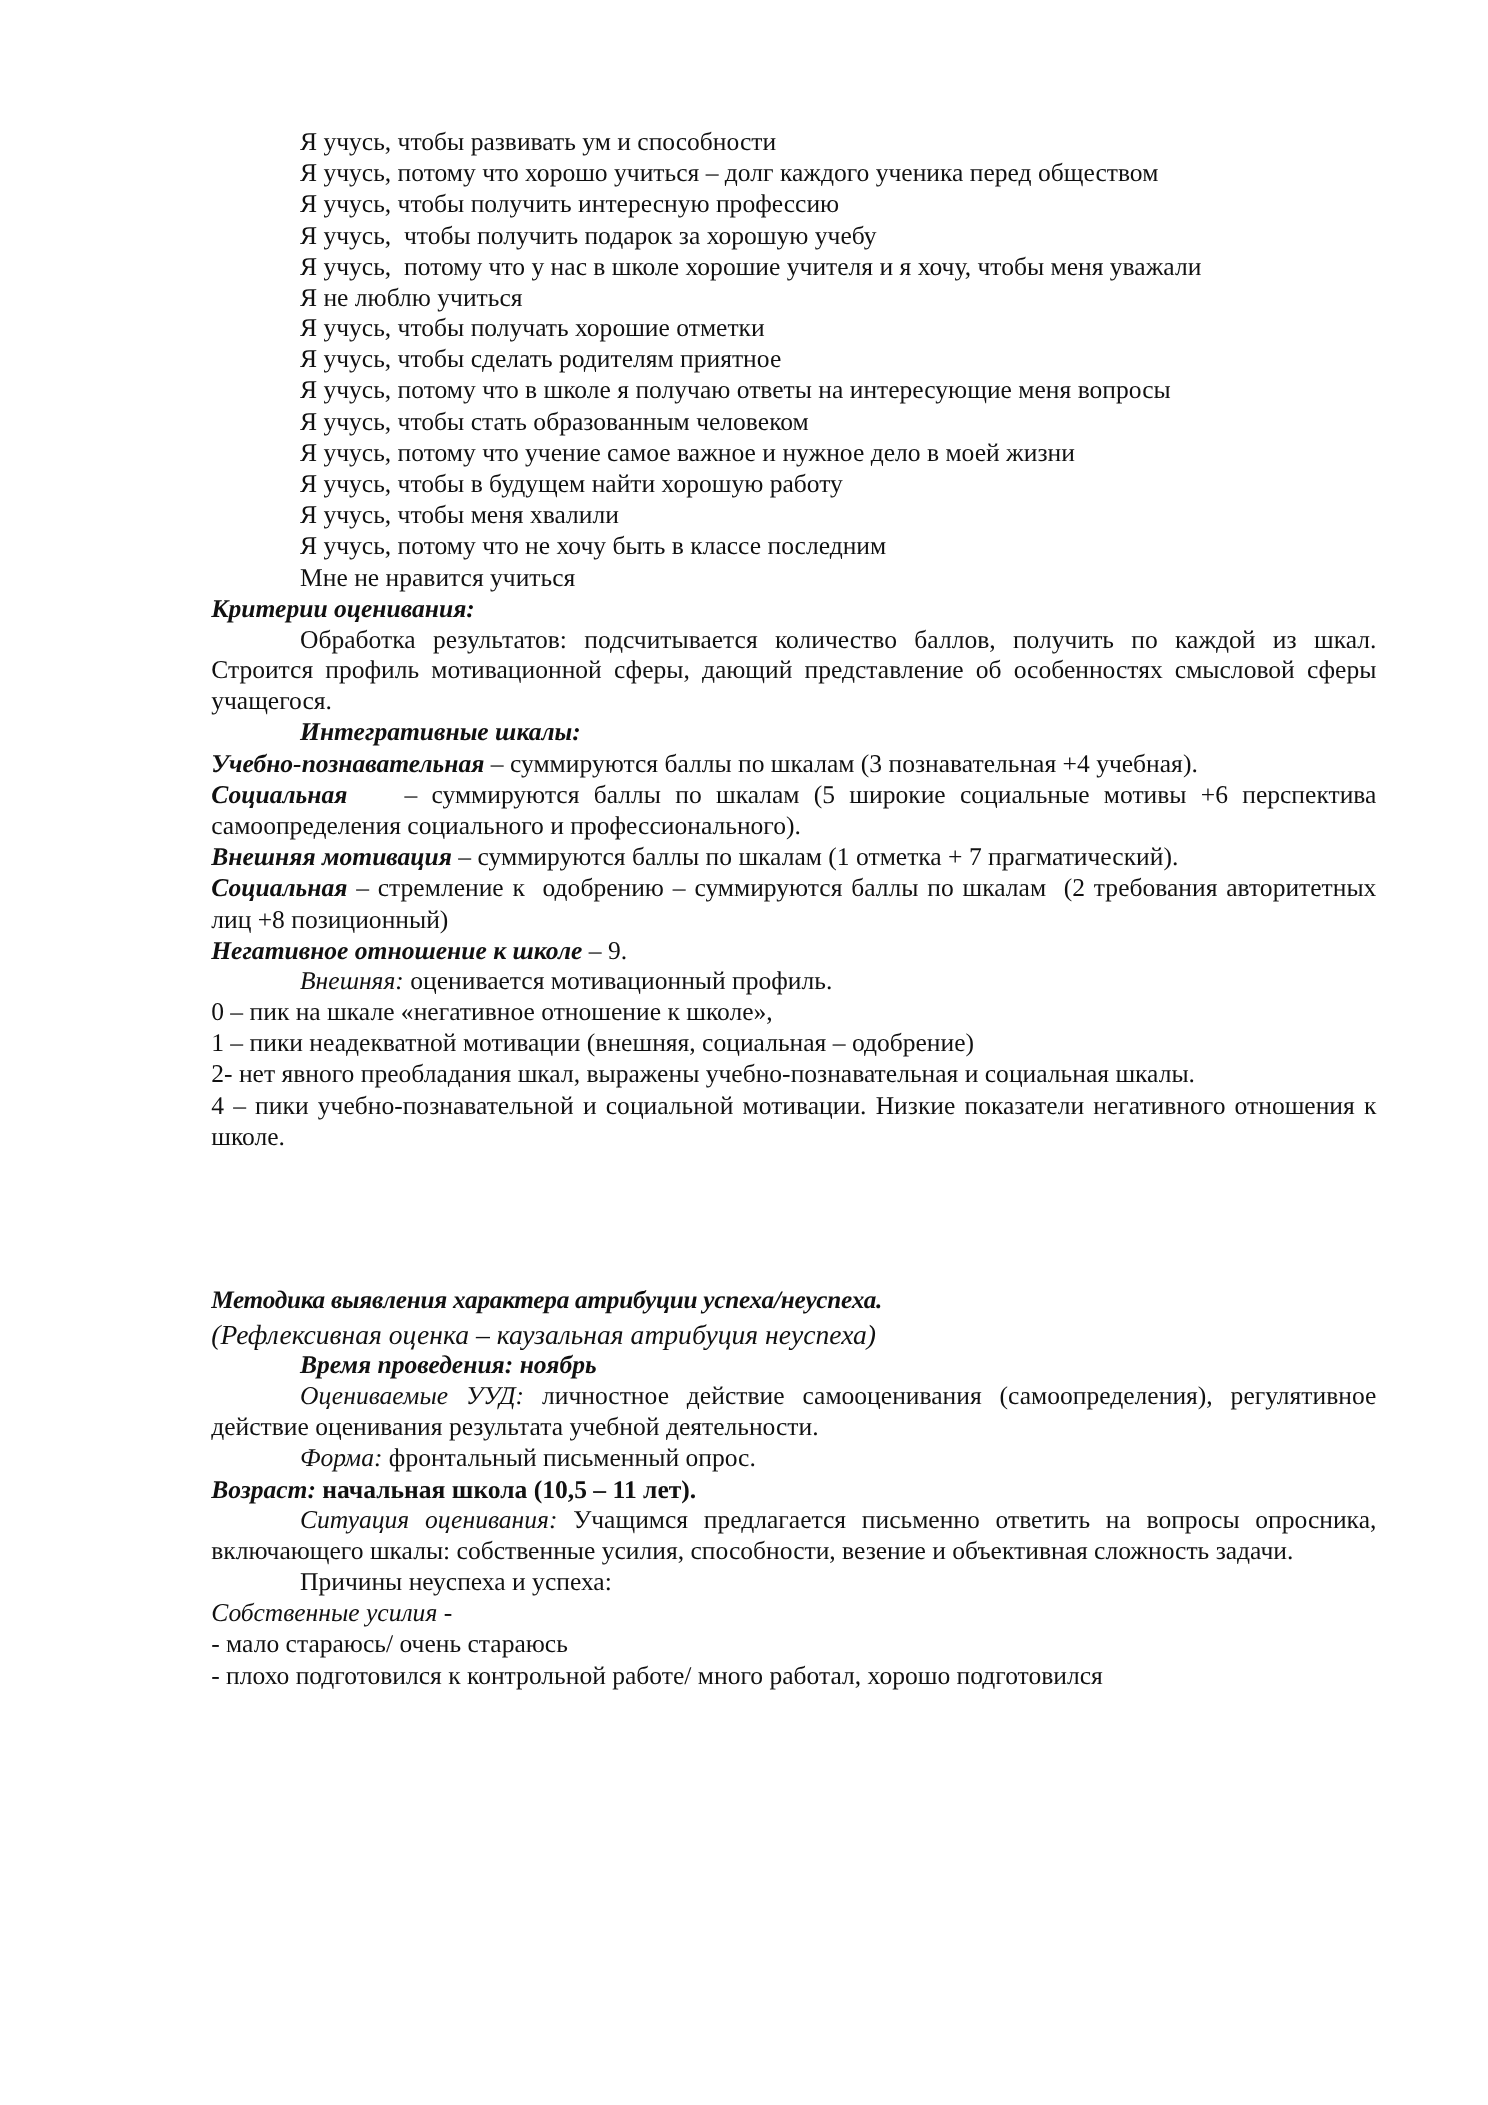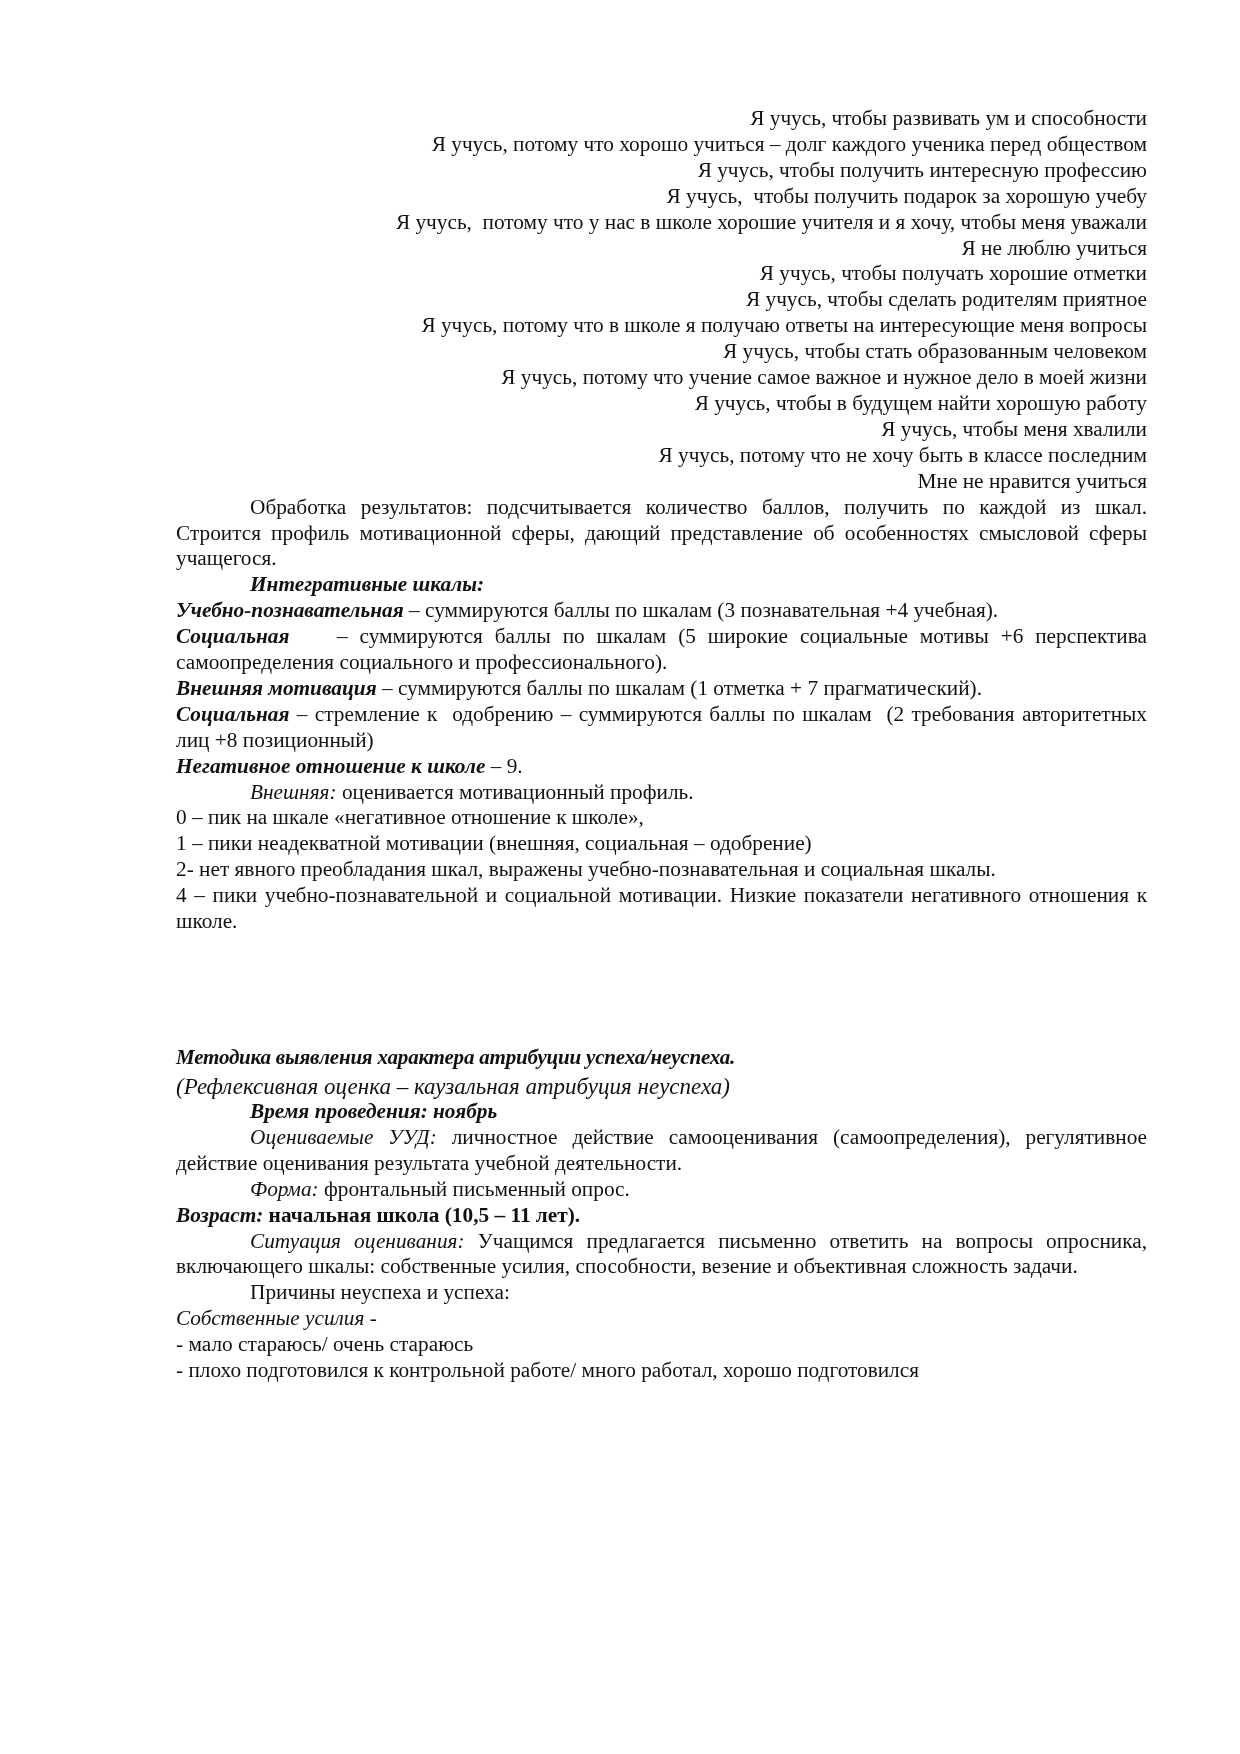--- a/index.html
+++ b/index.html
@@ -20,21 +20,20 @@
       left: 176px;
       top: 106px;
       width: 971px;
       font-size: 21.3px;
       line-height: 25.9px;
     }
     .list-item {
       margin: 0;
       padding-left: 74px;
       white-space: pre;
-      text-align: right;
     }
     .p {
       margin: 0;
       text-align: justify;
     }
     .indent { text-indent: 74px; }
     .bi { font-weight: bold; font-style: italic; }
     .it { font-style: italic; }
     .b { font-weight: bold; }
     .gap { height: 104px; }
@@ -70,20 +69,21 @@
     <p class="list-item">Я учусь, чтобы сделать родителям приятное</p>
     <p class="list-item">Я учусь, потому что в школе я получаю ответы на интересующие меня вопросы</p>
     <p class="list-item">Я учусь, чтобы стать образованным человеком</p>
     <p class="list-item">Я учусь, потому что учение самое важное и нужное дело в моей жизни</p>
     <p class="list-item">Я учусь, чтобы в будущем найти хорошую работу</p>
     <p class="list-item">Я учусь, чтобы меня хвалили</p>
     <p class="list-item">Я учусь, потому что не хочу быть в классе последним</p>
     <p class="list-item">Мне не нравится учиться</p>
   </div>
 
+  <p class="p bi">Критерии оценивания:</p>
   <p class="p indent">Обработка результатов: подсчитывается количество  баллов, получить по каждой из шкал. Строится профиль мотивационной сферы, дающий представление об особенностях смысловой сферы учащегося.</p>
   <p class="p indent bi">Интегративные шкалы:</p>
 
   <p class="p keep"><span class="bi">Учебно-познавательная</span><span> – суммируются баллы по шкалам (3 познавательная +4 учебная).</span></p>
   <p class="p keep"><span class="bi">Социальная</span><span>    – суммируются баллы по шкалам (5 широкие социальные мотивы +6 перспектива самоопределения социального и профессионального).</span></p>
   <p class="p keep"><span class="bi">Внешняя мотивация</span><span> – суммируются баллы по шкалам (1 отметка + 7 прагматический).</span></p>
   <p class="p keep"><span class="bi">Социальная</span><span> – стремление к  одобрению – суммируются баллы по шкалам  (2 требования авторитетных лиц +8 позиционный)</span></p>
   <p class="p keep"><span class="bi">Негативное отношение к школе</span><span> – 9.</span></p>
 
   <p class="p indent"><span class="it">Внешняя:</span><span> оценивается мотивационный профиль.</span></p>

